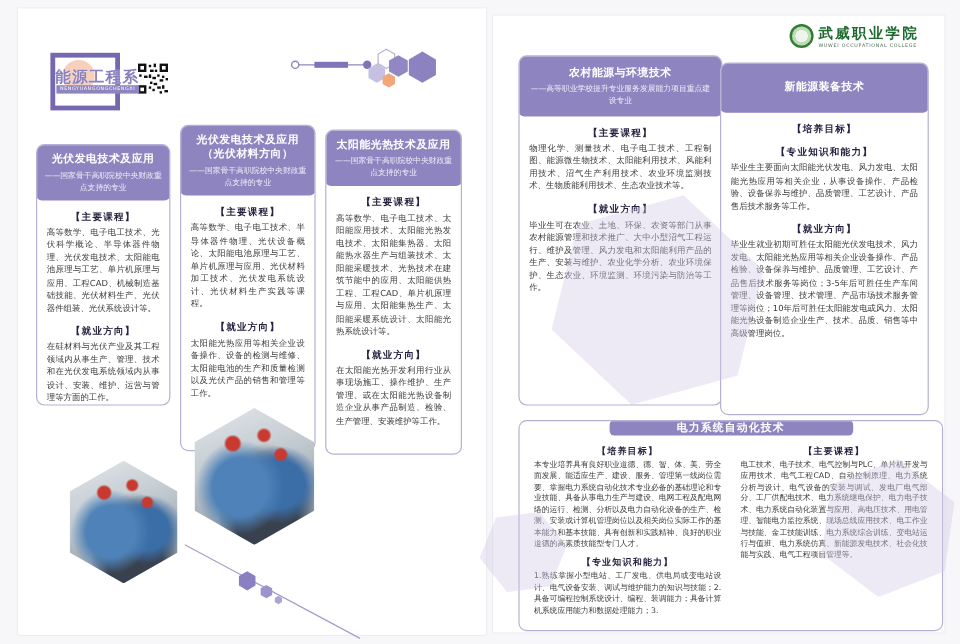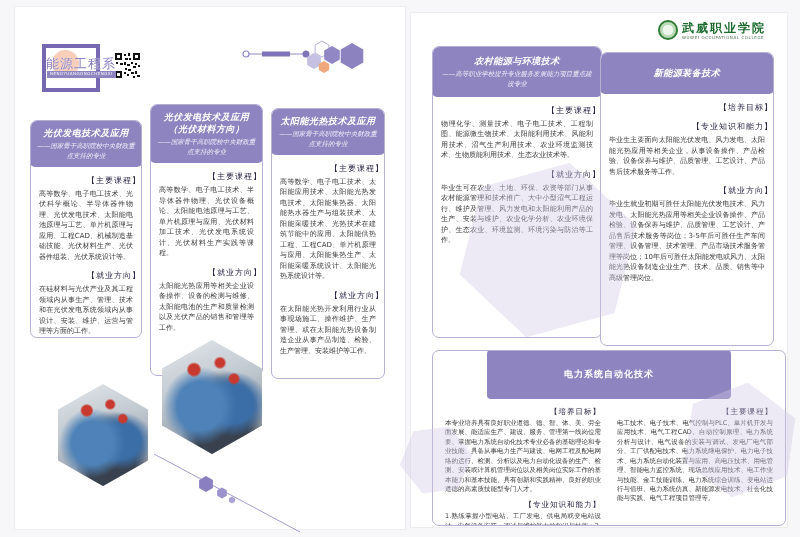--- a/index.html
+++ b/index.html
@@ -12,32 +12,32 @@
   .page{position:absolute;background:#ffffff;border:1px solid #ededf1;box-sizing:border-box;z-index:1;}
   #left-page{left:14px;top:6px;width:392px;height:524px;}
   #right-page{left:410px;top:12px;width:378px;height:516px;}
 
   .box{
     position:absolute;background:#fff;border:1px solid #b7b0d4;border-radius:7px;
     box-sizing:border-box;z-index:2;overflow:hidden;
   }
   .band{
     background:#8e85c0;border-radius:5px;margin:-1px -1px 0 -1px;
-    padding:7px 6px 6px;text-align:center;color:#fff;font-style:italic;
+    padding:7px 6px 6px;text-align:center;color:#fff;
   }
   .band .t{font-weight:bold;font-size:9px;line-height:1.35;white-space:pre-line;letter-spacing:0.5px;}
   .band .s{font-size:6.5px;color:#efecf8;margin-top:3px;line-height:1.45;}
-  .sec-h{text-align:right;font-weight:normal;font-size:8px;color:#26223f;margin:8px 0 3px;letter-spacing:1px;}
+  .sec-h{text-align:center;font-weight:bold;font-size:8px;color:#26223f;margin:8px 0 3px;letter-spacing:1px;}
   .sec-b{font-size:7px;line-height:1.5;color:#3b3b3b;text-align:justify;padding:0 8px;}
 
   
   #brand-frame{position:absolute;left:42px;top:44px;width:50px;height:40px;border:4px solid #7568b0;z-index:2;}
   #brand-circle{position:absolute;left:52px;top:50px;width:27px;height:27px;border-radius:50%;background:#f7cfba;z-index:2;}
   #brand-title{position:absolute;left:46px;top:55px;width:86px;z-index:3;
-    font-size:13px;font-weight:normal;color:#8a7fc0;letter-spacing:1px;text-shadow:0 0 1px #ffffff;}
+    font-size:13px;font-weight:bold;color:#8a7fc0;letter-spacing:1px;text-shadow:0 0 1px #ffffff;}
   #brand-banner{position:absolute;left:47px;top:71px;z-index:3;background:#8e85c0;color:#fff;
     font-size:4px;letter-spacing:0.5px;padding:1px 3px;line-height:1.2;}
   #qr{position:absolute;left:114px;top:52px;width:27px;height:27px;z-index:2;}
 
   
   .deco{position:absolute;z-index:3;}
   .wm{position:absolute;background:#cfc9e4;opacity:0.38;z-index:4;pointer-events:none;
       clip-path:polygon(50% 0%,100% 25%,100% 75%,50% 100%,0% 75%,0% 25%);}
   #wm1{left:468px;top:160px;width:160px;height:180px;transform:rotate(14deg);}
   #wm2{left:688px;top:382px;width:104px;height:116px;transform:rotate(8deg);}
@@ -60,22 +60,22 @@
 
   
   #logo{position:absolute;left:638px;top:20px;z-index:3;display:flex;align-items:flex-end;gap:4px;padding-left:20px;}
   #logo .seal{width:20px;height:20px;border-radius:50%;border:2px solid #2f7d33;box-sizing:border-box;
     background:radial-gradient(circle,#eef6ec 45%,#bedbba 46% 70%,#eef6ec 71%);}
   #logo .cn{font-size:12px;font-weight:bold;color:#1d6b2f;letter-spacing:2px;line-height:1;}
   #logo .en{font-size:4px;color:#4c6b52;letter-spacing:0.6px;line-height:1;margin-top:2px;}
 
   
   #bottom-box{left:432px;top:350px;width:354px;height:176px;}
-  #bottom-band{width:244px;margin:-1px auto 0;background:#8e85c0;border-radius:4px;
-    text-align:center;color:#fff;font-weight:bold;font-size:9px;letter-spacing:1px;padding:18px 0;}
+  #bottom-band{width:203px;margin:-1px auto 0;background:#8e85c0;border-radius:4px;
+    text-align:center;color:#fff;font-weight:bold;font-size:9px;letter-spacing:1px;padding:0 0;}
   #bottom-cols{display:flex;gap:16px;padding:2px 12px 6px;}
   #bottom-cols .bc{flex:1;min-width:0;}
   #bottom-box .sec-h{font-size:7.5px;margin:6px 0 2px;}
   #bottom-box .sec-b{font-size:6.5px;line-height:1.45;padding:0;}
 </style>
 </head>
 <body>
 
 <div class="page" id="left-page"></div>
 <div class="page" id="right-page"></div>

